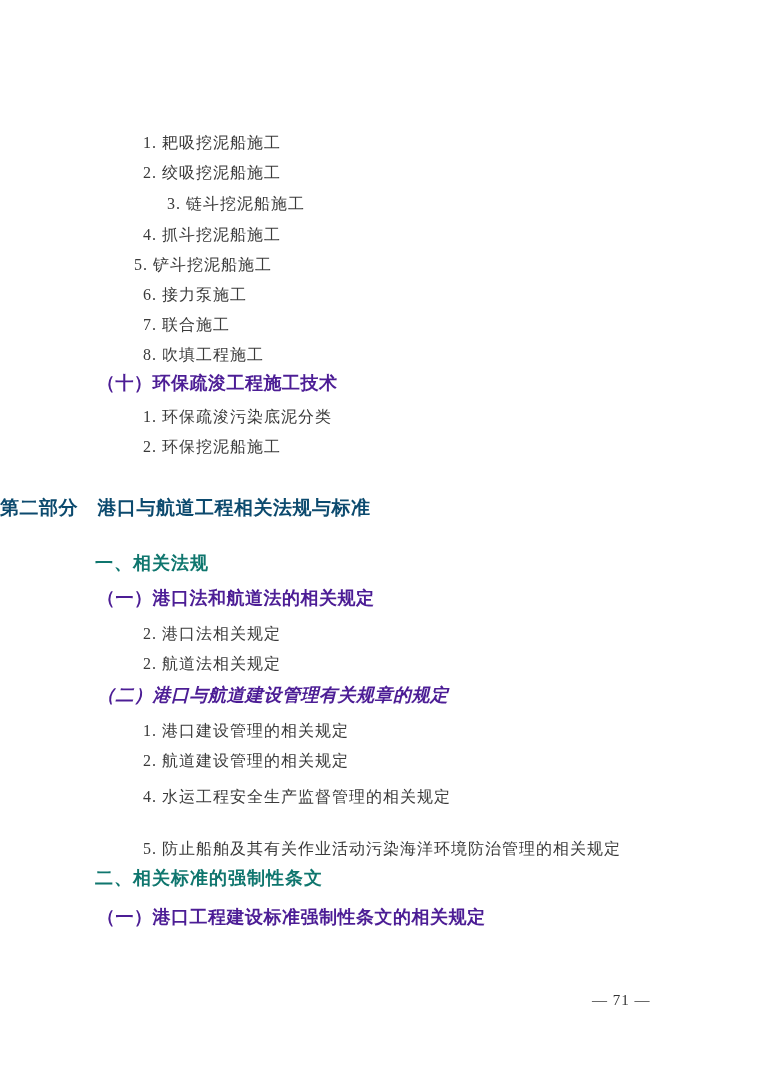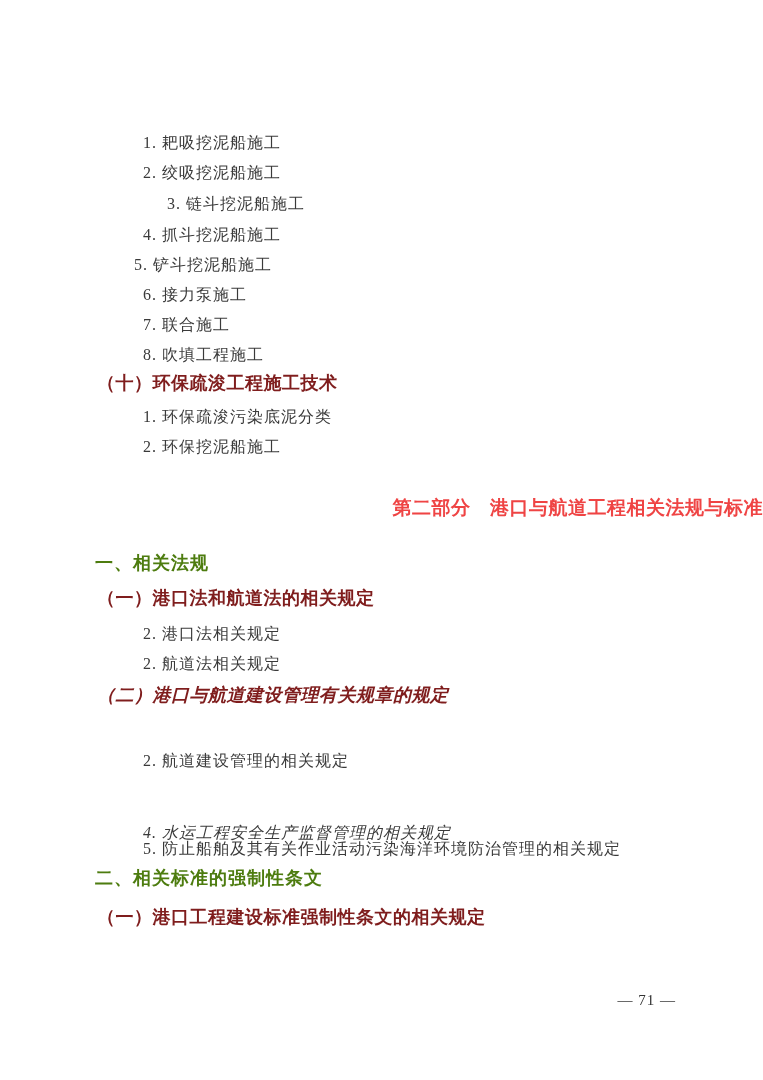--- a/index.html
+++ b/index.html
@@ -23,48 +23,48 @@
   }
   .body-item {
     font-size: 16px;
     letter-spacing: 1px;
     color: #3a3a3a;
   }
   .sub-heading {
     font-size: 18px;
     font-weight: bold;
     letter-spacing: 0.5px;
-    color: #7f1d1d;
+    color: #4c1d95;
     font-family: "Liberation Sans", "DejaVu Sans", sans-serif;
   }
   .num-heading {
     font-size: 18px;
     font-weight: bold;
     letter-spacing: 1px;
-    color: #4d7c0f;
+    color: #0f766e;
     font-family: "Liberation Sans", "DejaVu Sans", sans-serif;
   }
   .part-title {
     position: absolute;
     left: 0;
     width: 100%;
-    text-align: right;
+    text-align: left;
     font-size: 19px;
     font-weight: bold;
     letter-spacing: 0.5px;
-    color: #ef4444;
+    color: #0c4a6e;
     font-family: "Liberation Sans", "DejaVu Sans", sans-serif;
     white-space: nowrap;
   }
   .page-number {
     position: absolute;
     left: 592px;
     top: 992px;
     width: 84px;
-    text-align: right;
+    text-align: left;
     font-size: 15px;
     letter-spacing: 1px;
     color: #333333;
   }
 </style>
 </head>
 <body>
 
 <div class="page">
 
@@ -83,22 +83,23 @@
 
   <div class="part-title" style="top:495px;">第二部分　港口与航道工程相关法规与标准</div>
 
   <div class="line num-heading" style="left:95px; top:553px;">一、相关法规</div>
 
   <div class="line sub-heading" style="left:97px; top:588px;text-align:center;">（一）港口法和航道法的相关规定</div>
   <div class="line body-item" style="left:143px; top:625px;">2. 港口法相关规定</div>
   <div class="line body-item" style="left:143px; top:655px;">2. 航道法相关规定</div>
 
   <div class="line sub-heading" style="left:97px; top:685px;font-style:italic;">（二）港口与航道建设管理有关规章的规定</div>
+  <div class="line body-item" style="left:143px; top:722px;">1. 港口建设管理的相关规定</div>
   <div class="line body-item" style="left:143px; top:752px;">2. 航道建设管理的相关规定</div>
-  <div class="line body-item" style="left:143px; top:824px;font-style:italic;">4. 水运工程安全生产监督管理的相关规定</div>
+  <div class="line body-item" style="left:143px; top:788px;">4. 水运工程安全生产监督管理的相关规定</div>
   <div class="line body-item" style="left:143px; top:840px;">5. 防止船舶及其有关作业活动污染海洋环境防治管理的相关规定</div>
 
   <div class="line sub-heading" style="left:97px; top:907px;">（一）港口工程建设标准强制性条文的相关规定</div>
   <div class="line num-heading" style="left:95px; top:868px;">二、相关标准的强制性条文</div>
 
   <div class="page-number">— 71 —</div>
 
 </div>
 
 </body></html>

